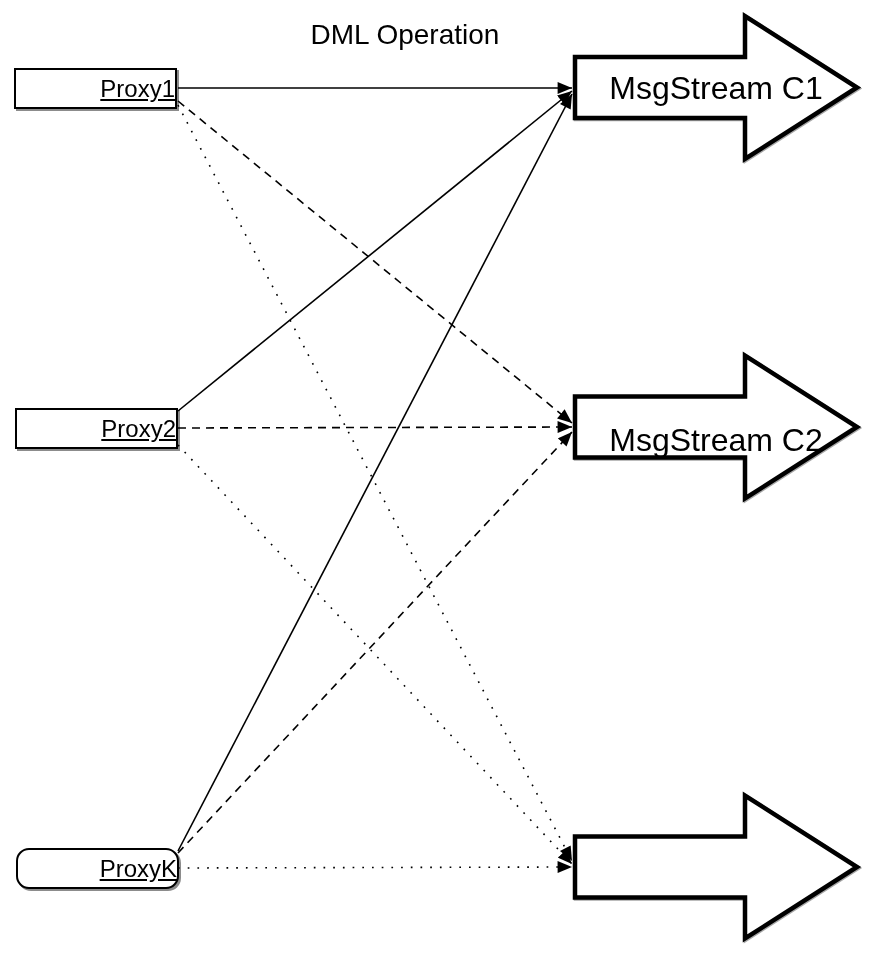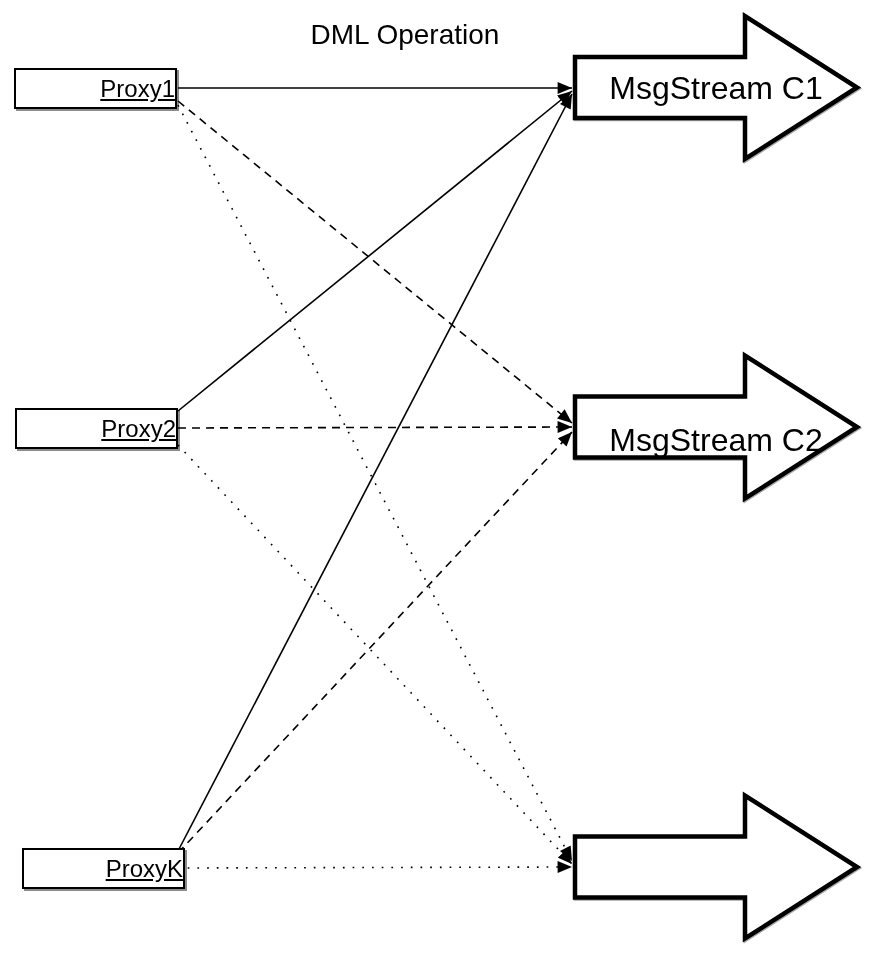--- a/index.html
+++ b/index.html
@@ -47,21 +47,21 @@
     display: flex;
     align-items: center;
     justify-content: flex-end;
     font-size: 24px;
     color: #000000;
     line-height: 1;
     text-decoration: underline;
   }
   .proxy-box.p1 { left: 14px; top: 68px; }
   .proxy-box.p2 { left: 15px; top: 408px; }
-  .proxy-box.pk { left: 22px; top: 848px; }
+  .proxy-box.pk { left: 16px; top: 848px; border-radius: 13px; }
   .stream-label {
     position: absolute;
     left: 575px;
     width: 282px;
     height: 30px;
     display: flex;
     align-items: center;
     justify-content: center;
     font-size: 32px;
     color: #000000;

